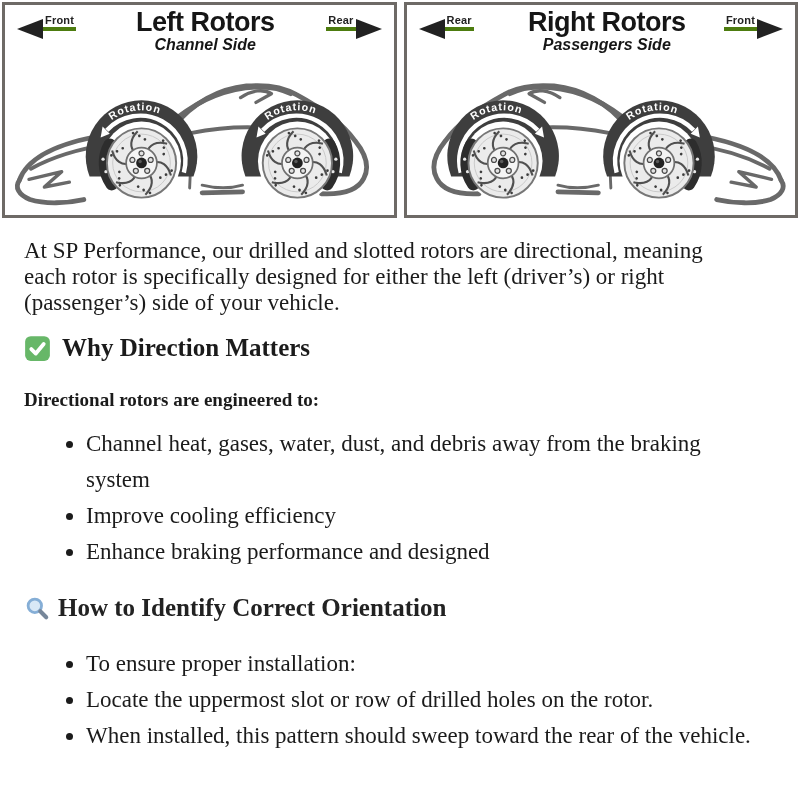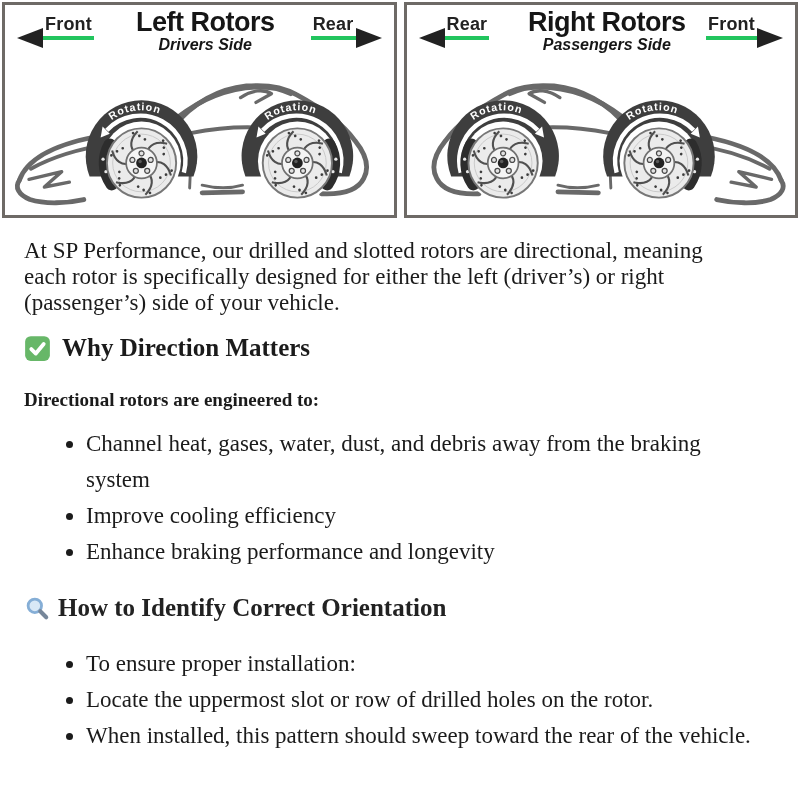--- a/index.html
+++ b/index.html
@@ -6,22 +6,22 @@
   .page{width:800px;height:800px;background:#fff;overflow:hidden;
         font-family:"Liberation Serif",serif;color:#1b1b1b;}
 
   
   .diagram{display:flex;gap:7px;padding:2px 2px 0 2px;}
   .panel{flex:1;border:3px solid #6e6a66;background:#fff;height:210px;box-sizing:content-box;}
   .panel-head{position:relative;height:56px;}
   .dir{position:absolute;top:9px;display:inline-flex;align-items:flex-end;}
   .dir-left{left:12px;}
   .dir-right{right:12px;}
-  .dir-label{font-family:"Liberation Sans",sans-serif;font-weight:800;font-size:18px;
-             border-bottom:4px solid #22c55e;padding:0 2px 1px 2px;letter-spacing:.2px;color:#222;}
+  .dir-label{font-family:"Liberation Sans",sans-serif;font-weight:800;font-size:11px;
+             border-bottom:4px solid #4d7c0f;padding:0 2px 1px 2px;letter-spacing:.2px;color:#222;}
   .tri{width:0;height:0;border-top:10px solid transparent;border-bottom:10px solid transparent;margin-bottom:-8px;}
   .tri-left{border-right:26px solid #222;}
   .tri-right{border-left:26px solid #222;}
   .panel-titles{text-align:center;padding-top:3px;font-family:"Liberation Sans",sans-serif;color:#161616;margin-left:12px;}
   .panel-title{font-size:27px;font-weight:800;letter-spacing:-.5px;line-height:1.05;}
   .panel-subtitle{font-size:16px;font-weight:700;font-style:italic;}
   svg.car{display:block;width:100%;height:152px;}
   .rot{font-family:"Liberation Sans",sans-serif;font-size:11px;font-weight:700;
        fill:#ffffff;letter-spacing:1px;}
 
@@ -113,21 +113,21 @@
   <div class="diagram">
 
     <section class="panel">
       <header class="panel-head">
         <span class="dir dir-left">
           <span class="tri tri-left"></span>
           <span class="dir-label">Front</span>
         </span>
         <div class="panel-titles">
           <div class="panel-title">Left Rotors</div>
-          <div class="panel-subtitle">Drivers Side</div>
+          <div class="panel-subtitle">Channel Side</div>
         </div>
         <span class="dir dir-right">
           <span class="dir-label">Rear</span>
           <span class="tri tri-right"></span>
         </span>
       </header>
       <svg class="car" viewBox="0 0 390 158">
         <g stroke="#696969" stroke-width="5" fill="none" stroke-linecap="round" stroke-linejoin="round">
           <path d="M 8,124 C 16,101 46,87 86,79 C 120,72 148,71 168,69 C 188,43 216,29 244,26 C 268,24 284,28 296,35 C 322,49 344,65 357,83 C 369,98 372,111 366,122 C 360,134 344,139 322,138"></path>
           <path d="M 172,59 C 200,37 230,27 260,27 C 272,27 282,30 290,34"></path>
@@ -225,21 +225,21 @@
         <path d="M6.5 12.5 L10.5 16.5 L17.5 8" stroke="#ffffff" stroke-width="3.4" fill="none" stroke-linecap="round" stroke-linejoin="round"></path>
       </svg>
       <span>Why Direction Matters</span>
     </div>
 
     <p class="lead">Directional rotors are engineered to:</p>
 
     <ul>
       <li>Channel heat, gases, water, dust, and debris away from the braking system</li>
       <li>Improve cooling efficiency</li>
-      <li>Enhance braking performance and longevity</li>
+      <li>Enhance braking performance and designed</li>
     </ul>
 
     <div class="sec-head regular">
       <svg class="emoji-svg" width="26" height="26" viewBox="0 0 24 24">
         <circle cx="10" cy="10" r="6.2" fill="#d9e8f6" stroke="#85aed6" stroke-width="2.6"></circle>
         <line x1="15" y1="15" x2="20.5" y2="20.5" stroke="#77879a" stroke-width="3.8" stroke-linecap="round"></line>
       </svg>
       <span>How to Identify Correct Orientation</span>
     </div>
 

